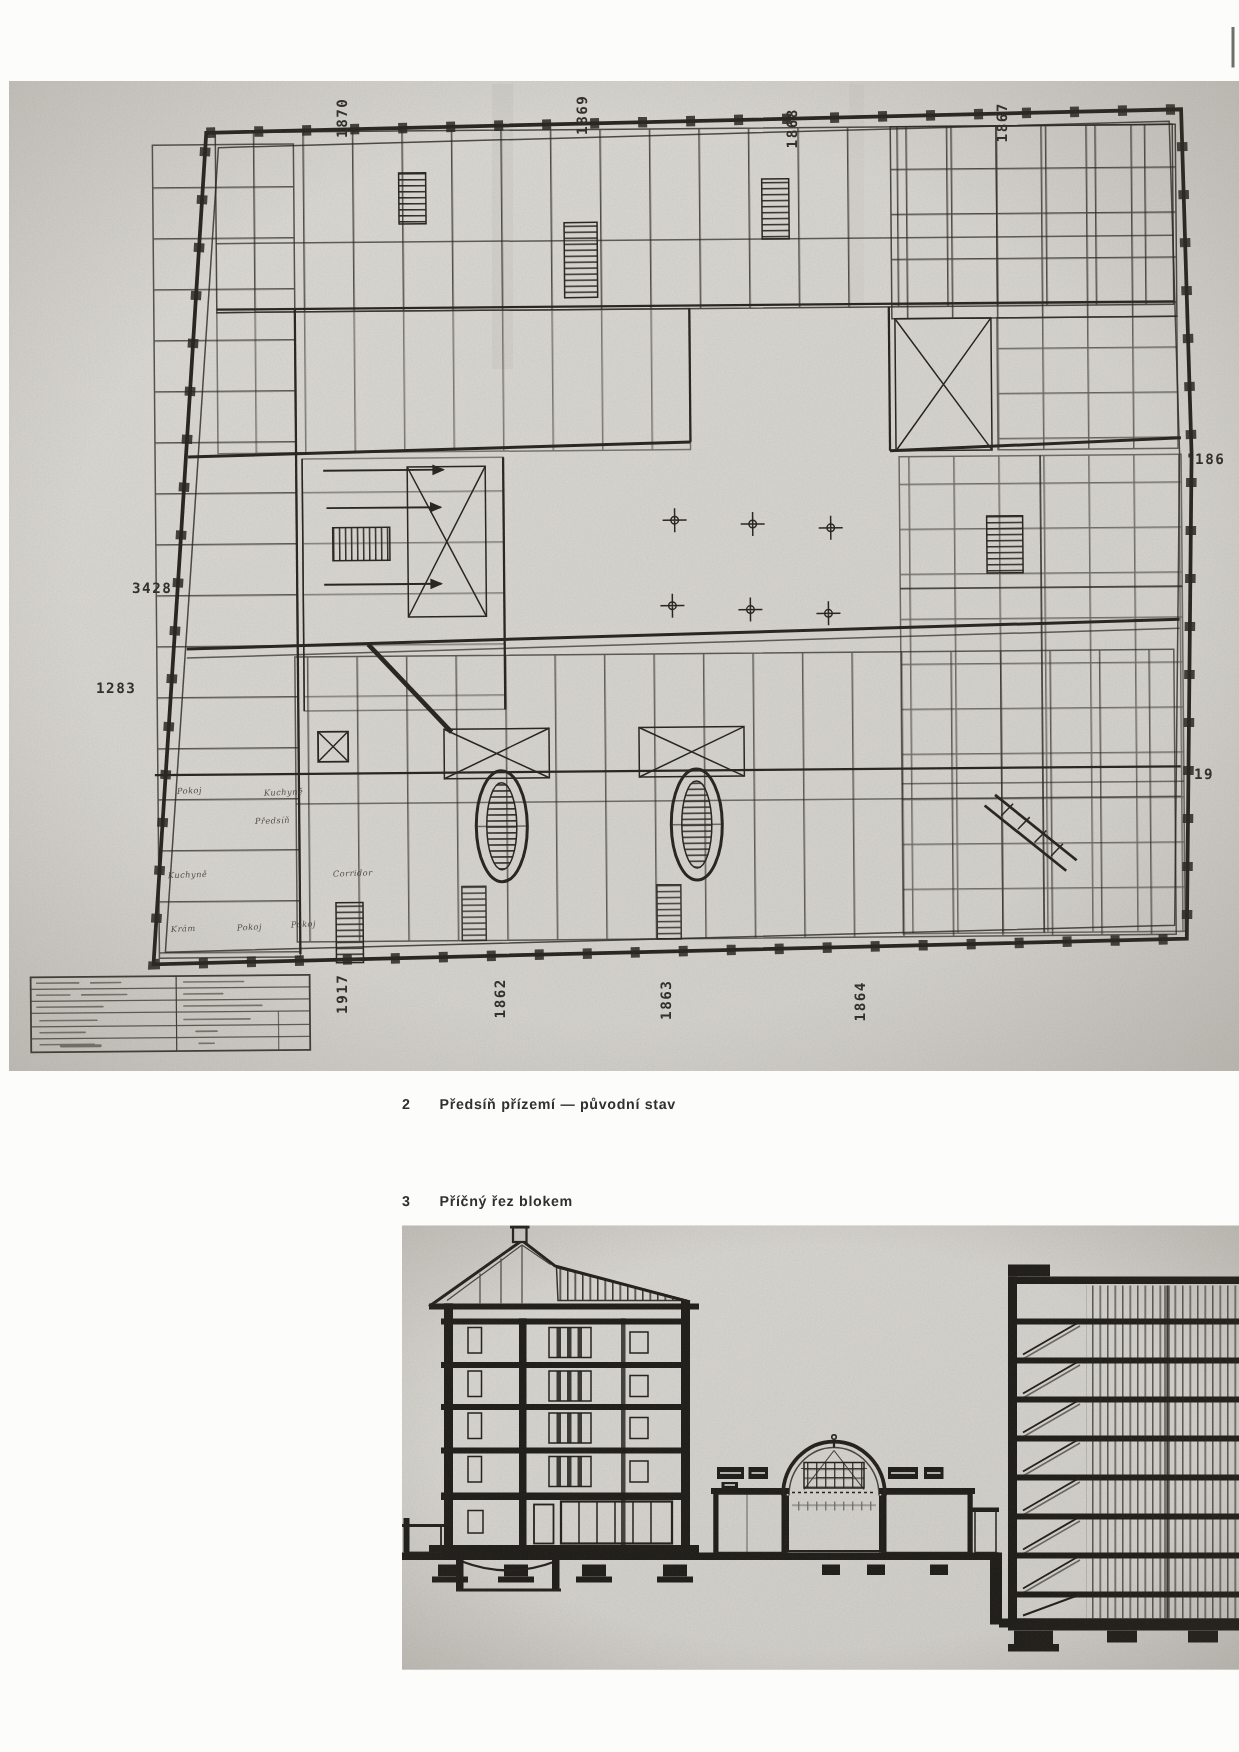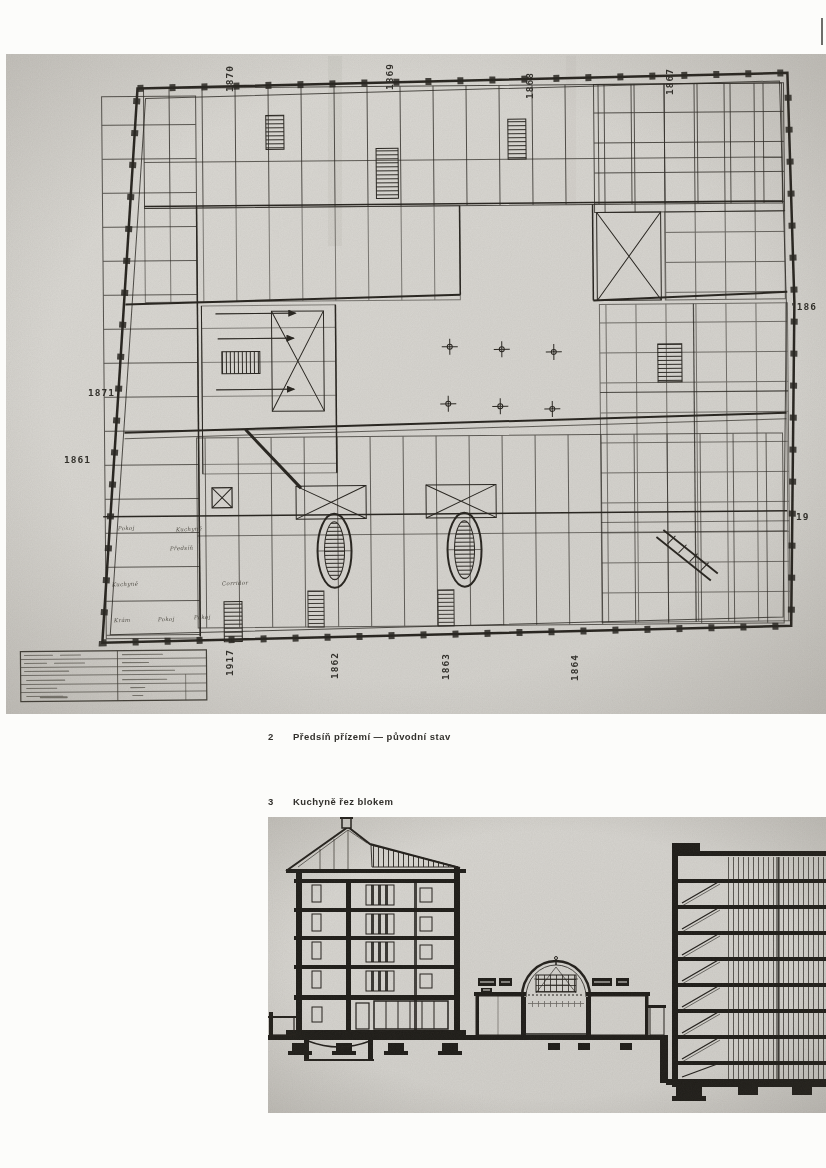--- a/index.html
+++ b/index.html
@@ -192,22 +192,22 @@
       </g>
 
       <rect width="820" height="660" filter="url(#f-grain)" opacity="0.5"></rect>
       <rect width="820" height="660" fill="url(#g-vig)"></rect>
     </svg>
 
     <span class="num v" style="left:206px;top:19px;">1870</span>
     <span class="num v" style="left:366px;top:17px;">1869</span>
     <span class="num v" style="left:506px;top:26px;">1868</span>
     <span class="num v" style="left:646px;top:22px;">1867</span>
-    <span class="num" style="left:82px;top:333px;">1871</span>
-    <span class="num" style="left:58px;top:400px;">1861</span>
+    <span class="num" style="left:82px;top:333px;">3428</span>
+    <span class="num" style="left:58px;top:400px;">1283</span>
     <span class="num" style="left:784px;top:247px;">'186</span>
     <span class="num" style="left:790px;top:457px;">19</span>
     <span class="num v" style="left:206px;top:603px;">1917</span>
     <span class="num v" style="left:311px;top:606px;">1862</span>
     <span class="num v" style="left:422px;top:607px;">1863</span>
     <span class="num v" style="left:551px;top:608px;">1864</span>
 
     <span class="room" style="left:112px;top:471px;">Pokoj</span>
     <span class="room" style="left:170px;top:472px;">Kuchyně</span>
     <span class="room" style="left:164px;top:491px;">Předsíň</span>
@@ -217,21 +217,21 @@
     <span class="room" style="left:188px;top:560px;">Pokoj</span>
     <span class="room" style="left:108px;top:563px;">Krám</span>
   </figure>
 
   <div class="caption" style="left:268px;top:731px;">
     <span class="cnum">2</span>
     <span>Předsíň přízemí — původní stav</span>
   </div>
   <div class="caption" style="left:268px;top:796px;">
     <span class="cnum">3</span>
-    <span>Kuchyně řez blokem</span>
+    <span>Příčný řez blokem</span>
   </div>
 
   <figure class="photo" style="left:268px;top:817px;width:558px;height:296px;background:#d6d4cf;">
     <svg width="558" height="296" viewBox="0 0 558 296">
       <defs>
         <linearGradient id="g-paper2" x1="0" y1="0" x2="1" y2="1">
           <stop offset="0" stop-color="#dad8d3"></stop>
             <stop offset="1" stop-color="#cfcdc8"></stop>
         </linearGradient>
         <radialGradient id="g-vig2" cx="0.5" cy="0.5" r="0.75">

